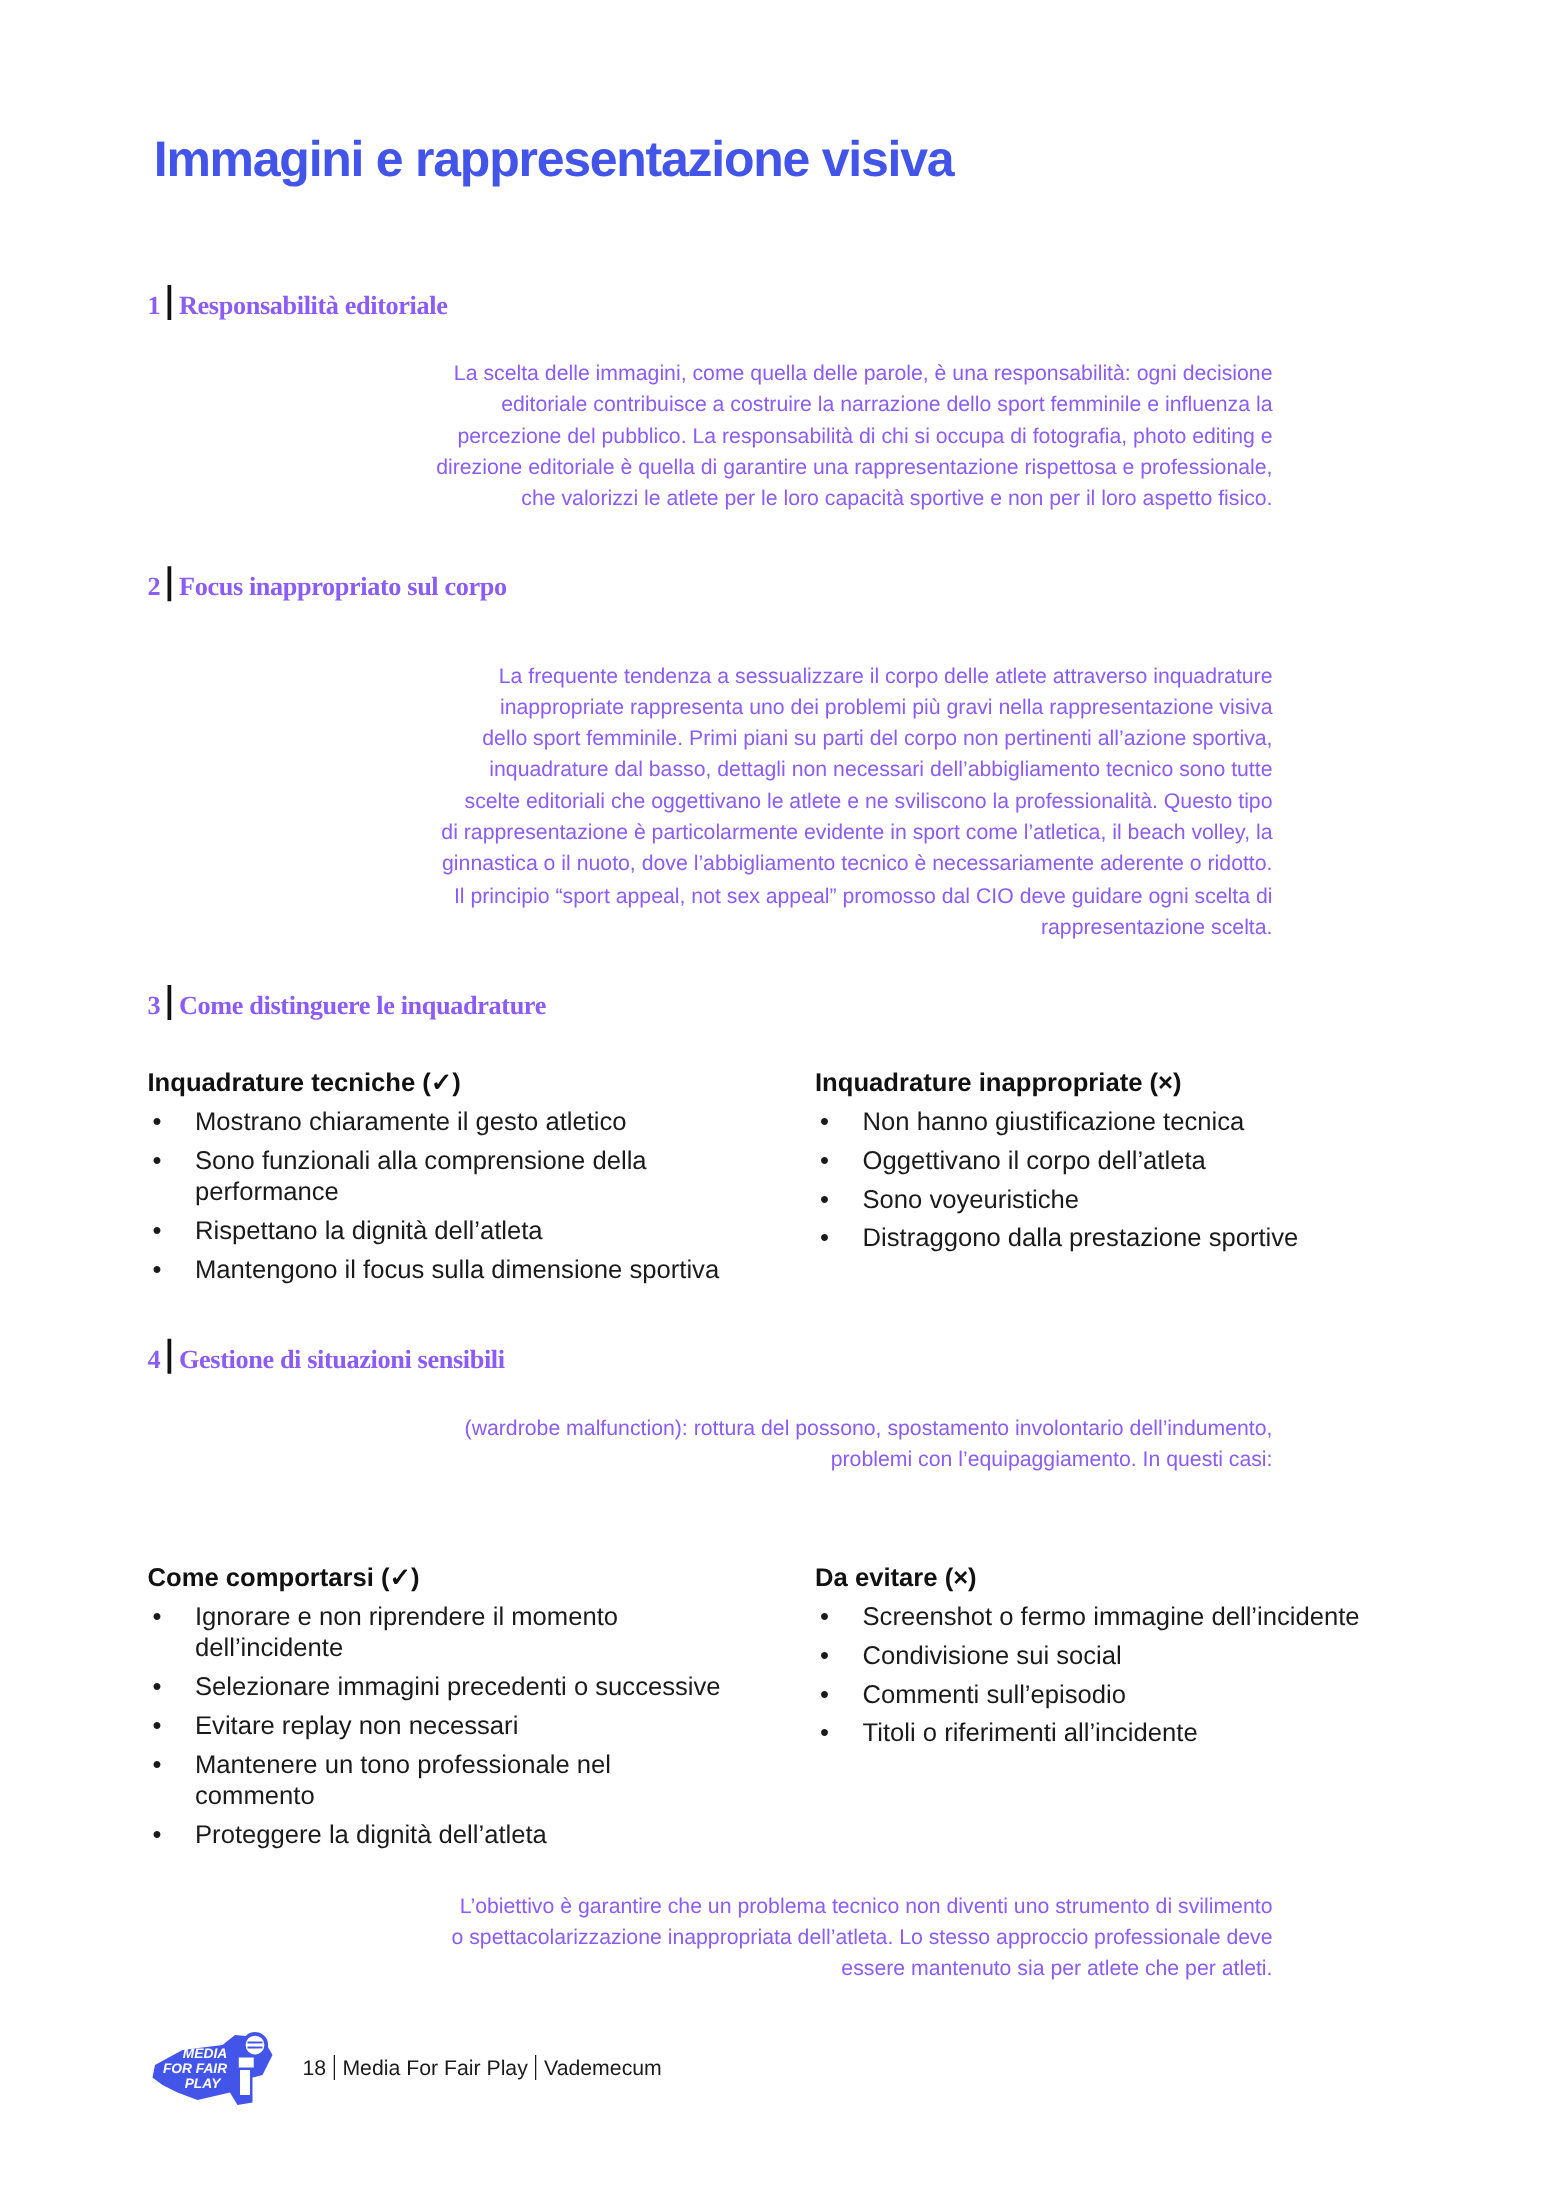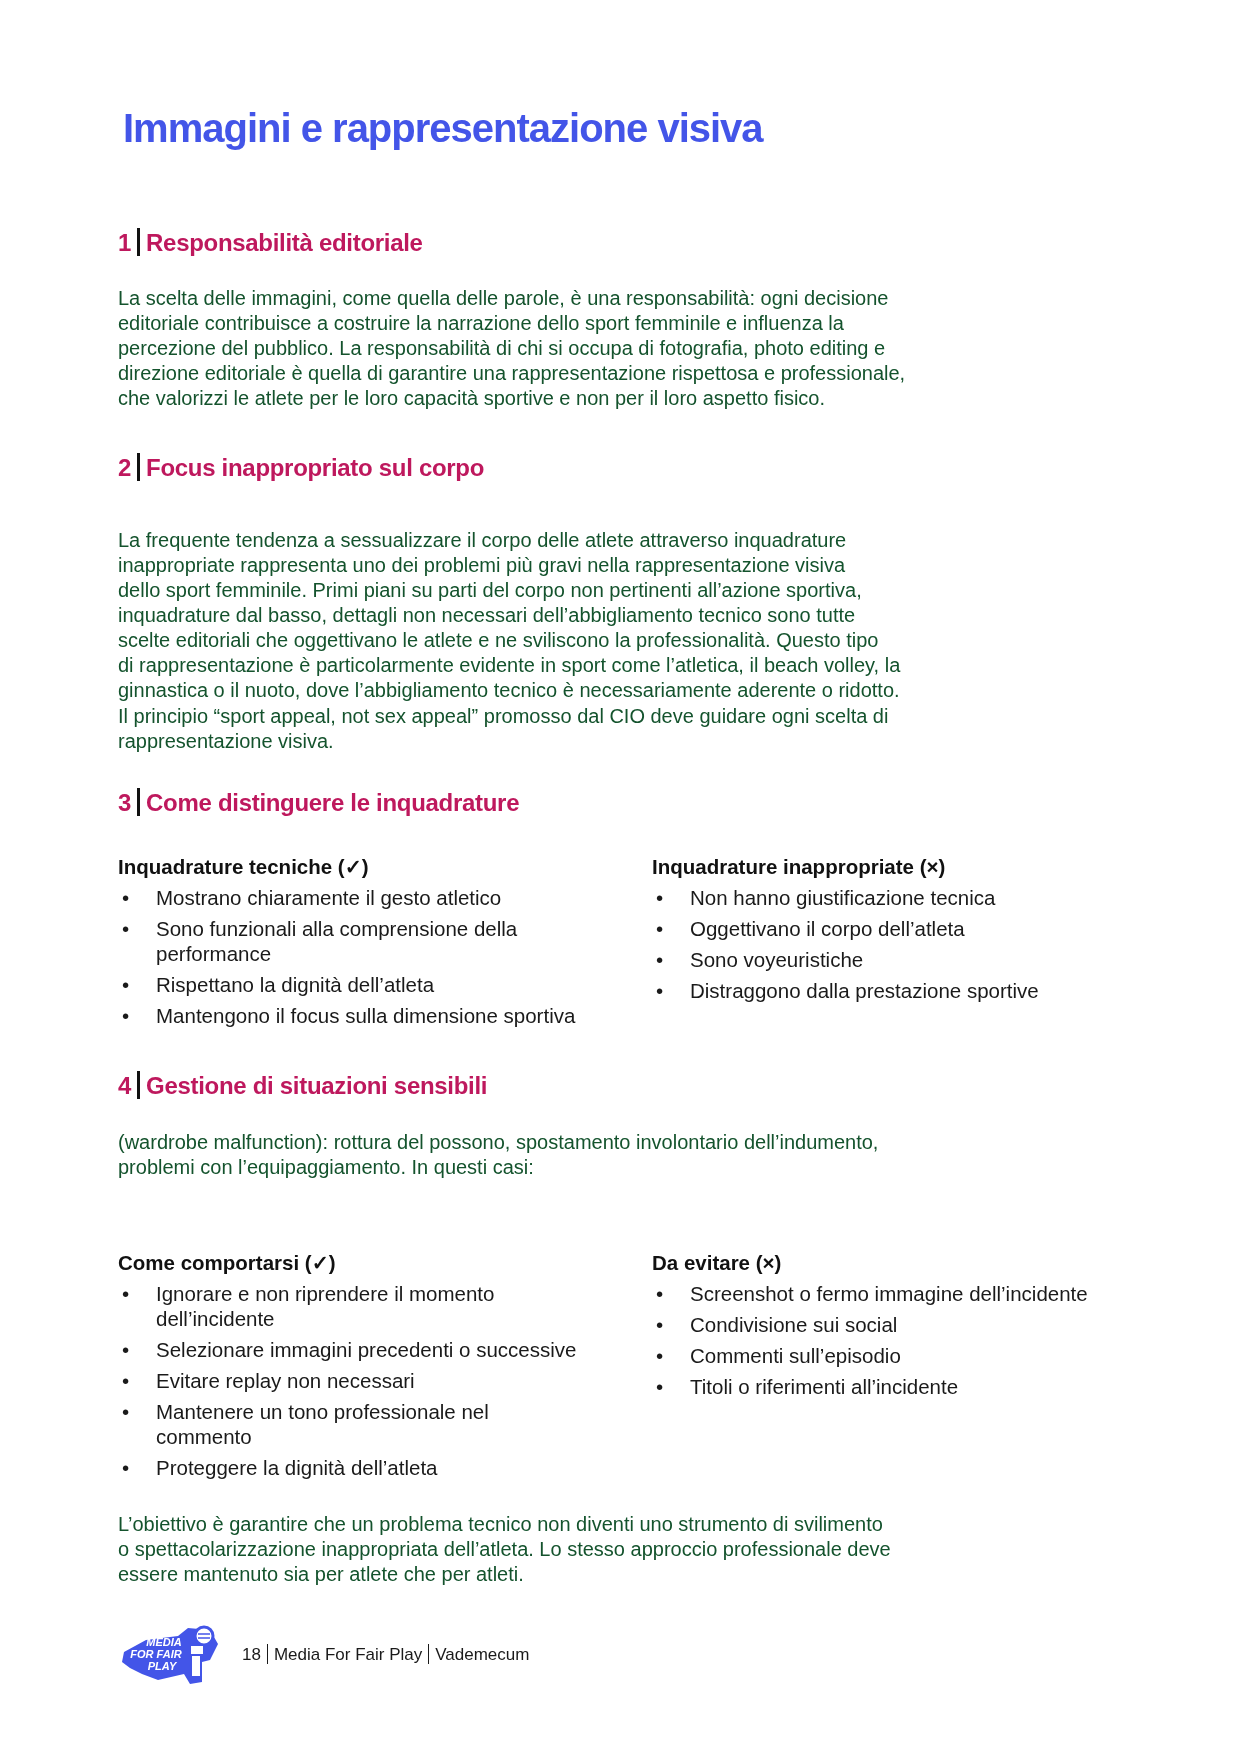--- a/index.html
+++ b/index.html
@@ -7,31 +7,32 @@
     width: 1241px; height: 1754px; position: relative; overflow: hidden;
     font-family: "Liberation Sans", sans-serif; color: #1a1a1a;
   }
   .page-title {
     position: absolute; left: 118px; top: 88px; margin: 5px;
     font-family: "Liberation Sans", sans-serif; font-weight: 700;
     font-size: 40px; letter-spacing: -1px; color: #4355e8; line-height: 70px;
   }
   .section-heading {
     position: absolute; left: 118px; margin: 0;
-    font-weight: 700; font-size: 24px; line-height: 30px; color: #be185d;
+    font-weight: 700; font-size: 21px; line-height: 30px; color: #8b5cf6;
     letter-spacing: -0.3px;
+    font-family: Liberation Serif, serif;
   }
   .section-heading .num { margin-right: 4px; }
   .section-heading .bar {
     display: inline-block; width: 3px; height: 28px; background: #111;
     vertical-align: -5px; margin: 0 6px 0 2px;
   }
   .para {
     position: absolute; left: 118px; margin: 0; width: 900px;
-    font-size: 20px; line-height: 25px; color: #14532d;
+    font-size: 17px; line-height: 25px; color: #8b5cf6; text-align: right;
   }
   .para .line { display: block; white-space: nowrap; }
   .col { position: absolute; }
   .col-title {
     margin: 8px 0 6px 0; font-weight: 700; font-size: 20.5px; line-height: 25px; color: #111;
   }
   .col ul { list-style: none; margin: 0; padding: 0; }
   .col li {
     position: relative; padding-left: 38px; font-size: 20.5px; line-height: 25px;
     margin-bottom: 6px; color: #1a1a1a;
@@ -73,21 +74,21 @@
   <span class="line">La frequente tendenza a sessualizzare il corpo delle atlete attraverso inquadrature</span>
   <span class="line">inappropriate rappresenta uno dei problemi più gravi nella rappresentazione visiva</span>
   <span class="line">dello sport femminile. Primi piani su parti del corpo non pertinenti all’azione sportiva,</span>
   <span class="line">inquadrature dal basso, dettagli non necessari dell’abbigliamento tecnico sono tutte</span>
   <span class="line">scelte editoriali che oggettivano le atlete e ne sviliscono la professionalità. Questo tipo</span>
   <span class="line">di rappresentazione è particolarmente evidente in sport come l’atletica, il beach volley, la</span>
   <span class="line">ginnastica o il nuoto, dove l’abbigliamento tecnico è necessariamente aderente o ridotto.</span>
 </p>
 <p class="para" style="top:704px;">
   <span class="line">Il principio “sport appeal, not sex appeal” promosso dal CIO deve guidare ogni scelta di</span>
-  <span class="line">rappresentazione visiva.</span>
+  <span class="line">rappresentazione scelta.</span>
 </p>
 
 <h2 class="section-heading" style="top:788px;">
   <span class="num">3</span><span class="bar"></span><span>Come distinguere le inquadrature</span>
 </h2>
 <div class="col" style="left:118px; top:846px; width:520px;">
   <p class="col-title">Inquadrature tecniche (✓)</p>
   <ul>
     <li>
         <span class="bullet">•</span>

